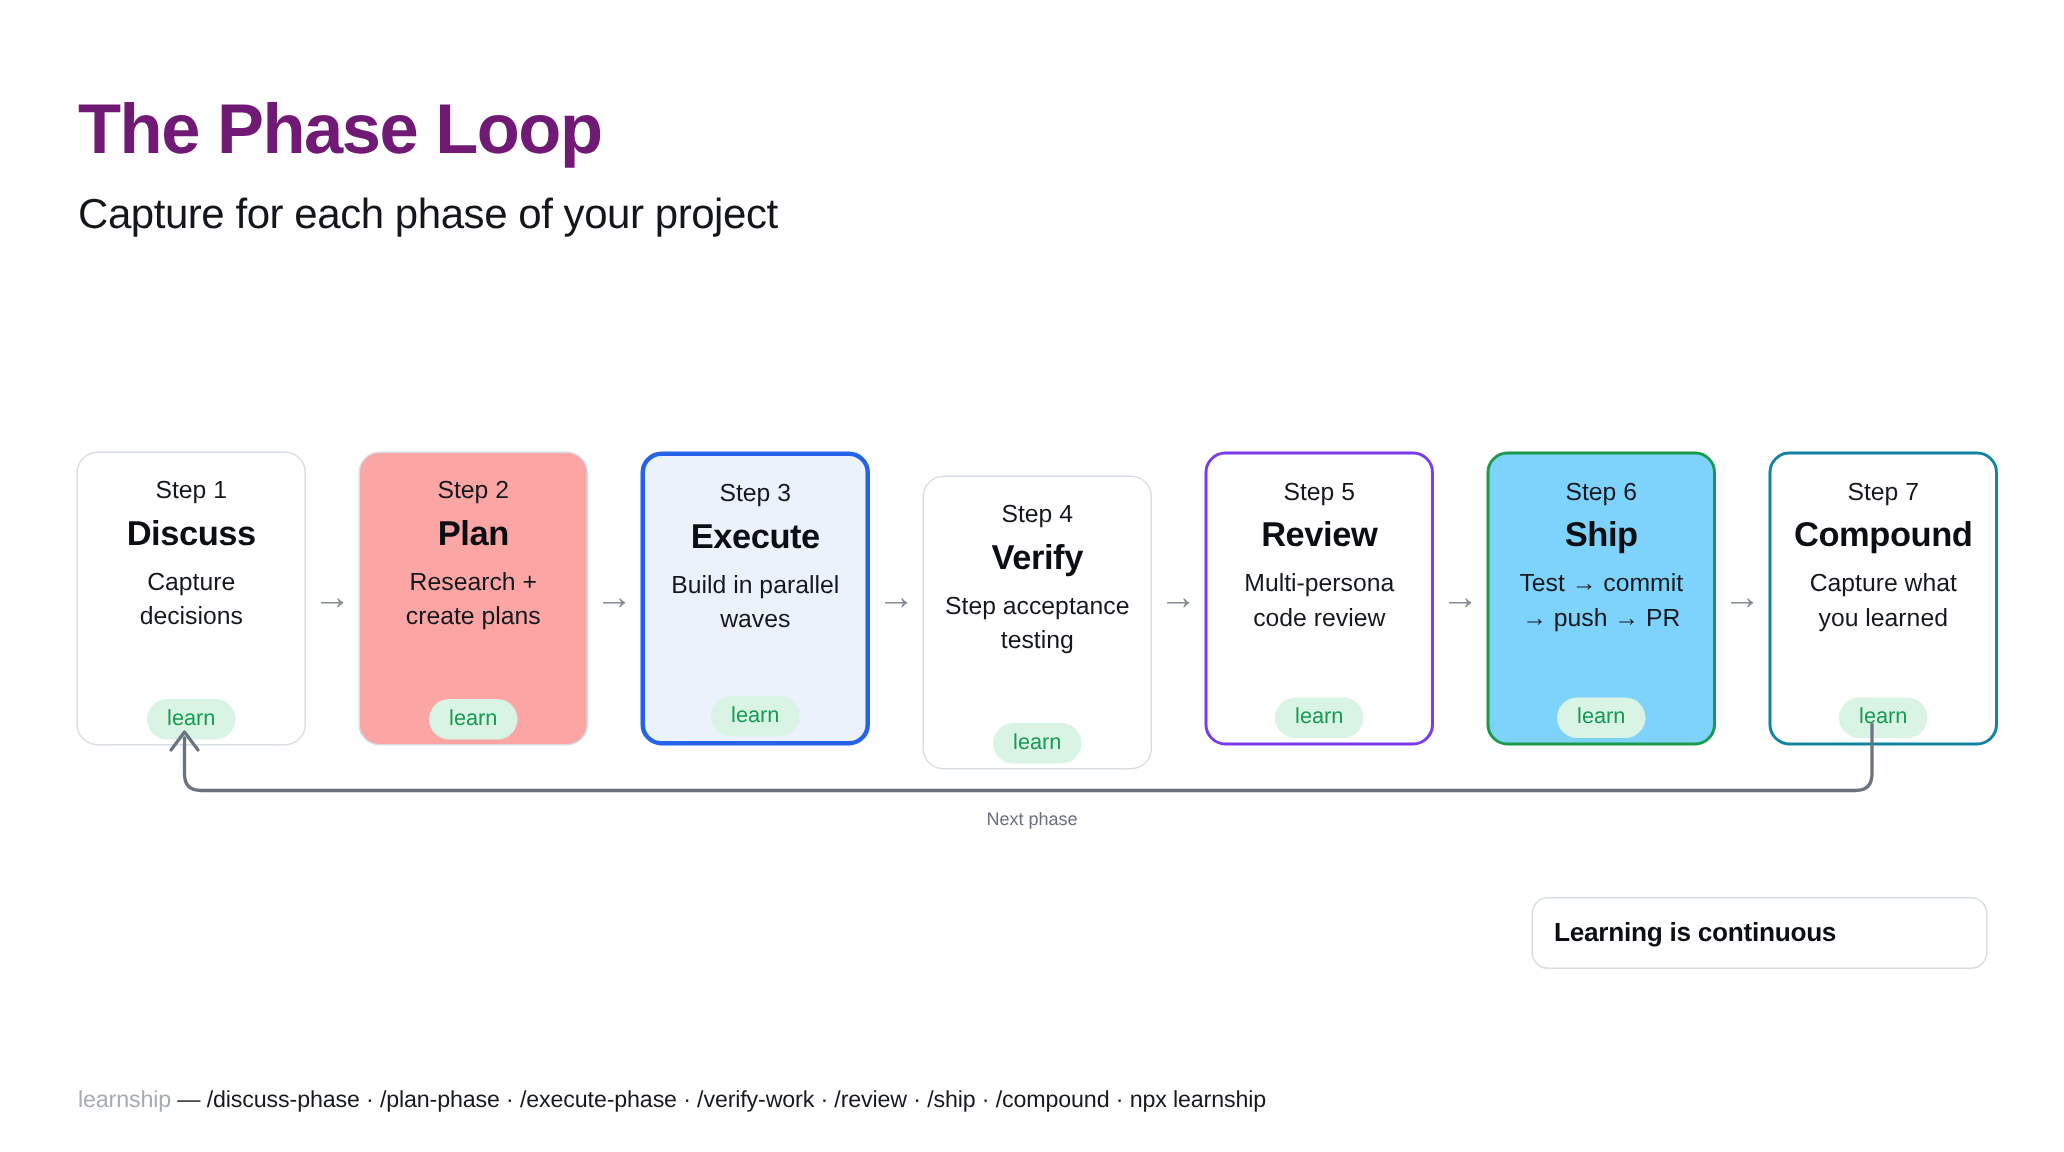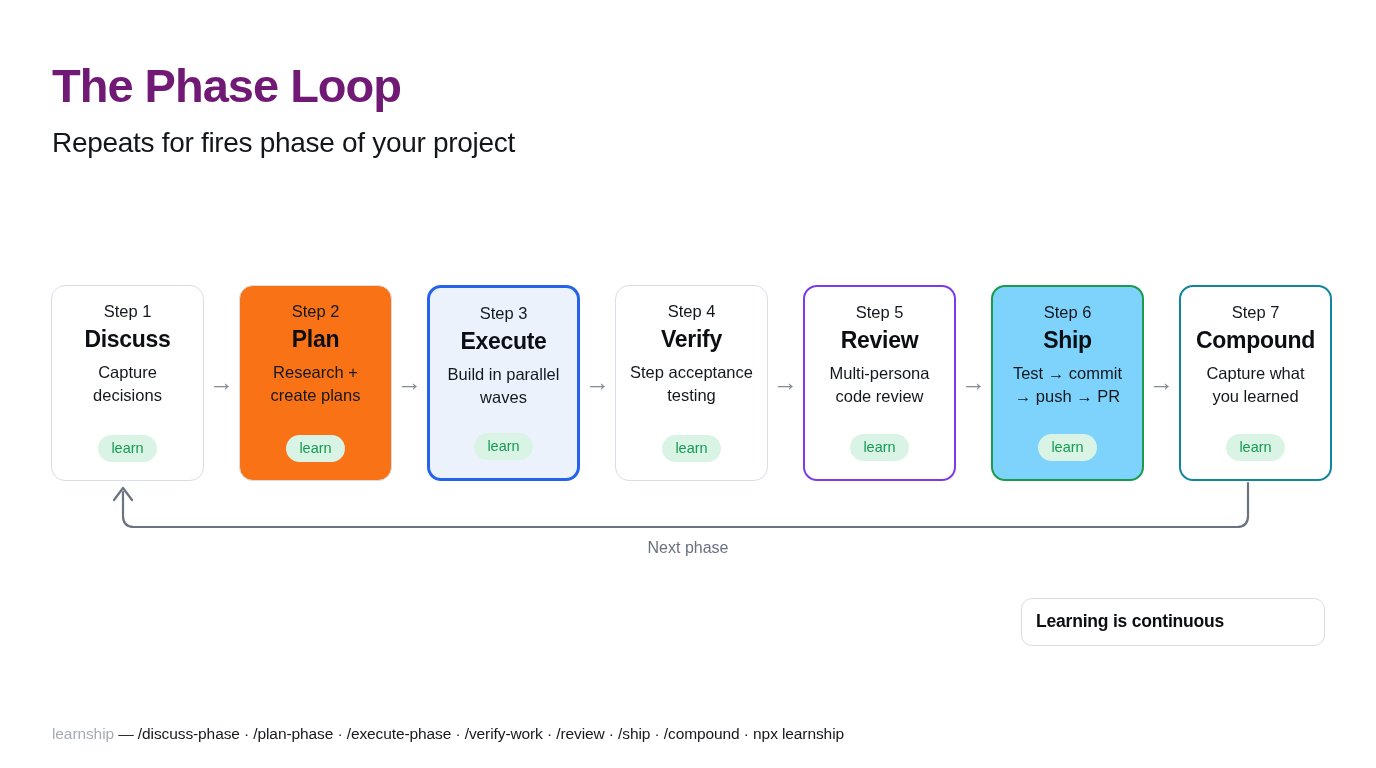--- a/index.html
+++ b/index.html
@@ -48,21 +48,21 @@
   .step-card {
     width: 153px;
     height: 196px;
     box-sizing: border-box;
     background: #ffffff;
     border: 1.5px solid #d8dee6;
     border-radius: 14px;
     display: flex;
     flex-direction: column;
     align-items: center;
-    padding: 15px 10px 18px 10px;
+    padding: 15px 10px 3px 10px;
     flex: 0 0 auto;
   }
   .step-label {
     font-size: 16.5px;
     color: #14181d;
     line-height: 21px;
   }
   .step-name {
     font-size: 23px;
     font-weight: 700;
@@ -105,21 +105,21 @@
     width: 1376px;
     height: 768px;
     pointer-events: none;
   }
   .loop-label {
     position: absolute;
     left: 588px;
     top: 539px;
     width: 200px;
     text-align: center;
-    font-size: 16px;
+    font-size: 12px;
     color: #697080;
   }
 
   
   .note-box {
     position: absolute;
     left: 1021px;
     top: 598px;
     width: 304px;
     box-sizing: border-box;
@@ -154,45 +154,45 @@
   .footer-brand { color: #a6acb5; }
   .footer-sep { color: #2a2e34; }
   .footer-commands { color: #16191d; }
 </style>
 </head>
 <body>
 
 <div class="canvas">
 
   <div class="page-title">The Phase Loop</div>
-  <div class="page-subtitle">Repeats for fires phase of your project</div>
+  <div class="page-subtitle">Capture for each phase of your project</div>
 
   <div class="flow-row">
       <div class="step-card" style="border-color: rgb(216, 222, 230); border-width: 1.5px; background: rgb(255, 255, 255);">
         <div class="step-label">Step 1</div>
         <div class="step-name">Discuss</div>
         <div class="step-desc">Capture decisions</div>
         <div class="learn-badge">learn</div>
       </div>
       <span class="flow-arrow">→</span>
-      <div class="step-card" style="border-color: rgb(216, 222, 230); border-width: 1.5px; background: #f97316; align-items: center;">
+      <div class="step-card" style="border-color: rgb(216, 222, 230); border-width: 1.5px; background: #fca5a5; align-items: center;">
         <div class="step-label">Step 2</div>
         <div class="step-name">Plan</div>
         <div class="step-desc">Research + create plans</div>
         <div class="learn-badge">learn</div>
       </div>
       <span class="flow-arrow">→</span>
       <div class="step-card" style="border-color: rgb(37, 99, 235); border-width: 3px; background: rgb(235, 242, 252);">
         <div class="step-label">Step 3</div>
         <div class="step-name">Execute</div>
         <div class="step-desc">Build in parallel waves</div>
         <div class="learn-badge">learn</div>
       </div>
       <span class="flow-arrow">→</span>
-      <div class="step-card" style="border-color: rgb(216, 222, 230); border-width: 1.5px; background: rgb(255, 255, 255);">
+      <div class="step-card" style="border-color: rgb(216, 222, 230); border-width: 1.5px; background: rgb(255, 255, 255); margin-top: 32px;">
         <div class="step-label">Step 4</div>
         <div class="step-name">Verify</div>
         <div class="step-desc">Step acceptance testing</div>
         <div class="learn-badge">learn</div>
       </div>
       <span class="flow-arrow">→</span>
       <div class="step-card" style="border-color: rgb(124, 58, 237); border-width: 2.5px; background: rgb(255, 255, 255);">
         <div class="step-label">Step 5</div>
         <div class="step-name">Review</div>
         <div class="step-desc">Multi-persona code review</div>

